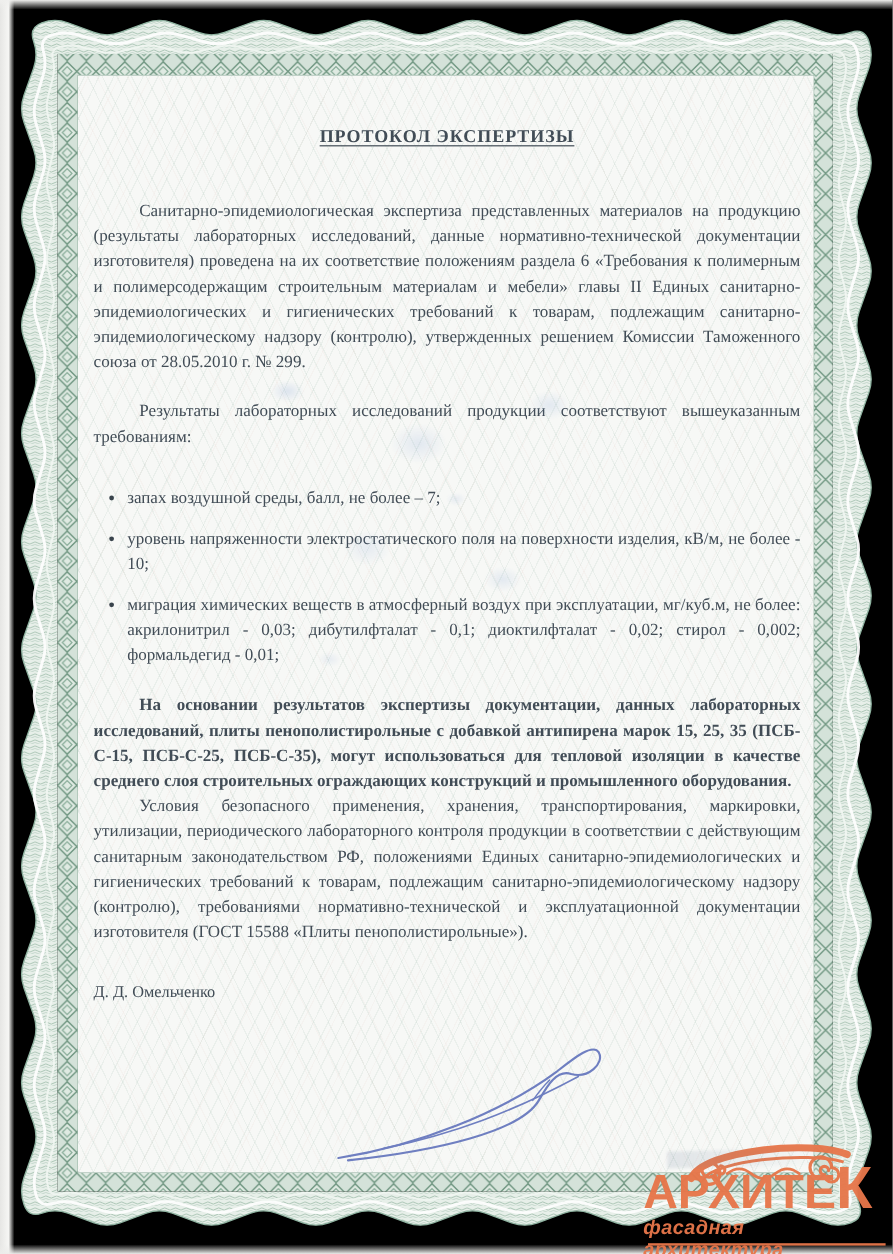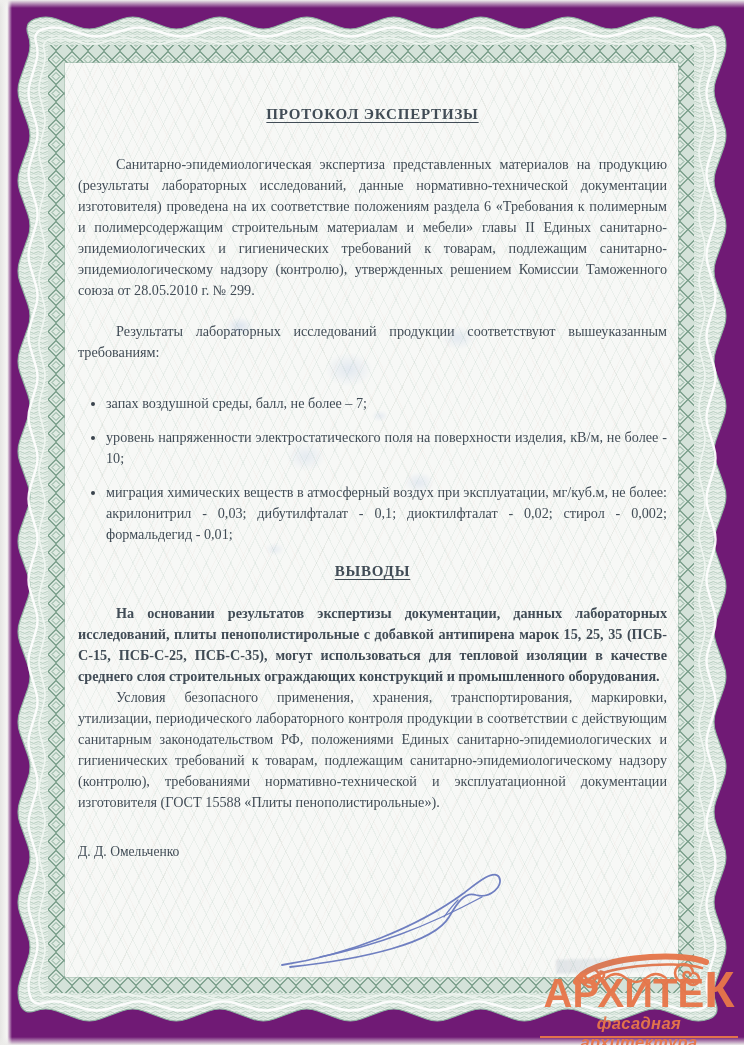--- a/index.html
+++ b/index.html
@@ -1,19 +1,19 @@
 <!DOCTYPE html>
 <html><head>
 <meta charset="utf-8">
 <style>
   html,body{margin:0;padding:0;background:#ffffff;}
   #page{
     position:relative;
     width:744px;height:1045px;
-    background:#701a75;
+    background:#000000;
     overflow:hidden;
     font-family:"Liberation Serif","DejaVu Serif",serif;
   }
   
   .scan-edge-left{position:absolute;left:0;top:0;width:12px;height:100%;
     background:linear-gradient(90deg,#e6e6e4,#f6f6f4 60%,rgba(255,255,255,0));}
   .scan-edge-top{position:absolute;left:0;top:0;width:100%;height:8px;
     background:linear-gradient(180deg,#efefed,rgba(255,255,255,0));}
   .scan-edge-bottom{position:absolute;left:0;bottom:0;width:100%;height:8px;
     background:linear-gradient(0deg,#ececea,rgba(255,255,255,0));}
@@ -31,21 +31,21 @@
       repeating-linear-gradient(64deg, rgba(214,176,164,0.07) 0 1px, rgba(0,0,0,0) 1px 23px),
       repeating-linear-gradient(-64deg, rgba(214,176,164,0.07) 0 1px, rgba(0,0,0,0) 1px 23px);
     color:#414c56;
     font-size:14.2px;line-height:21px;
   }
   .doc-title{
     margin:41px 0 0 0;text-align:center;font-weight:bold;font-size:15px;
     letter-spacing:0.8px;text-decoration:underline;text-underline-offset:3px;
   }
   .para{margin:0;text-align:justify;text-indent:38px;}
-  .p-intro{margin-top:29px;}
+  .p-intro{margin-top:41px;}
   .p-results{margin-top:20px;}
   ul.req-list{margin:30px 0 0 0;padding:0 0 0 28px;}
   ul.req-list li{margin:0 0 13px 0;text-align:justify;}
   ul.req-list li::marker{color:#39434c;}
   .h-conclusions{
     margin:16px 0 0 0;text-align:center;font-weight:bold;font-size:15px;
     letter-spacing:0.8px;text-decoration:underline;text-underline-offset:3px;
   }
   .p-concl1{margin-top:21px;font-weight:bold;}
   .p-concl2{margin-top:0;}
@@ -75,21 +75,21 @@
     position:absolute;left:556px;top:958px;width:130px;height:14px;
     background:linear-gradient(90deg,rgba(100,120,150,.25),rgba(100,120,150,.12) 60%,rgba(0,0,0,0));
     filter:blur(1.2px);transform:rotate(-1.5deg);opacity:.6;z-index:11;
   }
 
   #signature-svg{position:absolute;left:268px;top:855px;z-index:5;}
 
   
   .logo{
     position:absolute;left:536px;top:948px;width:206px;height:97px;z-index:10;
-    text-align:center;opacity:.96;
+    opacity:.96;
   }
   .logo .capital{position:absolute;left:22px;top:0;}
   .logo .brand{
     position:absolute;left:0;top:20px;width:100%;
     font-family:"Liberation Sans","DejaVu Sans",sans-serif;
     font-weight:700;font-size:40px;line-height:44px;letter-spacing:0px;
   }
   .logo .brand .big-k{font-size:1.24em;}
   .logo .tagline{
     position:absolute;left:0;top:66px;width:100%;
@@ -134,21 +134,20 @@
     <p class="para p-intro">Санитарно-эпидемиологическая экспертиза представленных материалов на продукцию (результаты лабораторных исследований, данные нормативно-технической документации изготовителя) проведена на их соответствие положениям раздела 6 «Требования к полимерным и полимерсодержащим строительным материалам и мебели» главы II Единых санитарно-эпидемиологических и гигиенических требований к товарам, подлежащим санитарно-эпидемиологическому надзору (контролю), утвержденных решением Комиссии Таможенного союза от 28.05.2010 г. № 299.</p>
 
     <p class="para p-results">Результаты лабораторных исследований продукции соответствуют вышеуказанным требованиям:</p>
 
     <ul class="req-list">
       <li>запах воздушной среды, балл, не более – 7;</li>
       <li>уровень напряженности электростатического поля на поверхности изделия, кВ/м, не более - 10;</li>
       <li>миграция химических веществ в атмосферный воздух при эксплуатации, мг/куб.м, не более: акрилонитрил - 0,03; дибутилфталат - 0,1; диоктилфталат - 0,02; стирол - 0,002; формальдегид - 0,01;</li>
     </ul>
 
-    <h2 class="h-conclusions">ВЫВОДЫ</h2>
 
     <p class="para p-concl1">На основании результатов экспертизы документации, данных лабораторных исследований, плиты пенополистирольные с добавкой антипирена марок 15, 25, 35 (ПСБ-С-15, ПСБ-С-25, ПСБ-С-35), могут использоваться для тепловой изоляции в качестве среднего слоя строительных ограждающих конструкций и промышленного оборудования.</p>
     <p class="para p-concl2">Условия безопасного применения, хранения, транспортирования, маркировки, утилизации, периодического лабораторного контроля продукции в соответствии с действующим санитарным законодательством РФ, положениями Единых санитарно-эпидемиологических и гигиенических требований к товарам, подлежащим санитарно-эпидемиологическому надзору (контролю), требованиями нормативно-технической и эксплуатационной документации изготовителя (ГОСТ 15588 «Плиты пенополистирольные»).</p>
 
     <div class="sig-block">
       <div class="sig-name">Д. Д. Омельченко</div>
     </div>
   </div>
 
   <div class="stamp-noise"></div>

